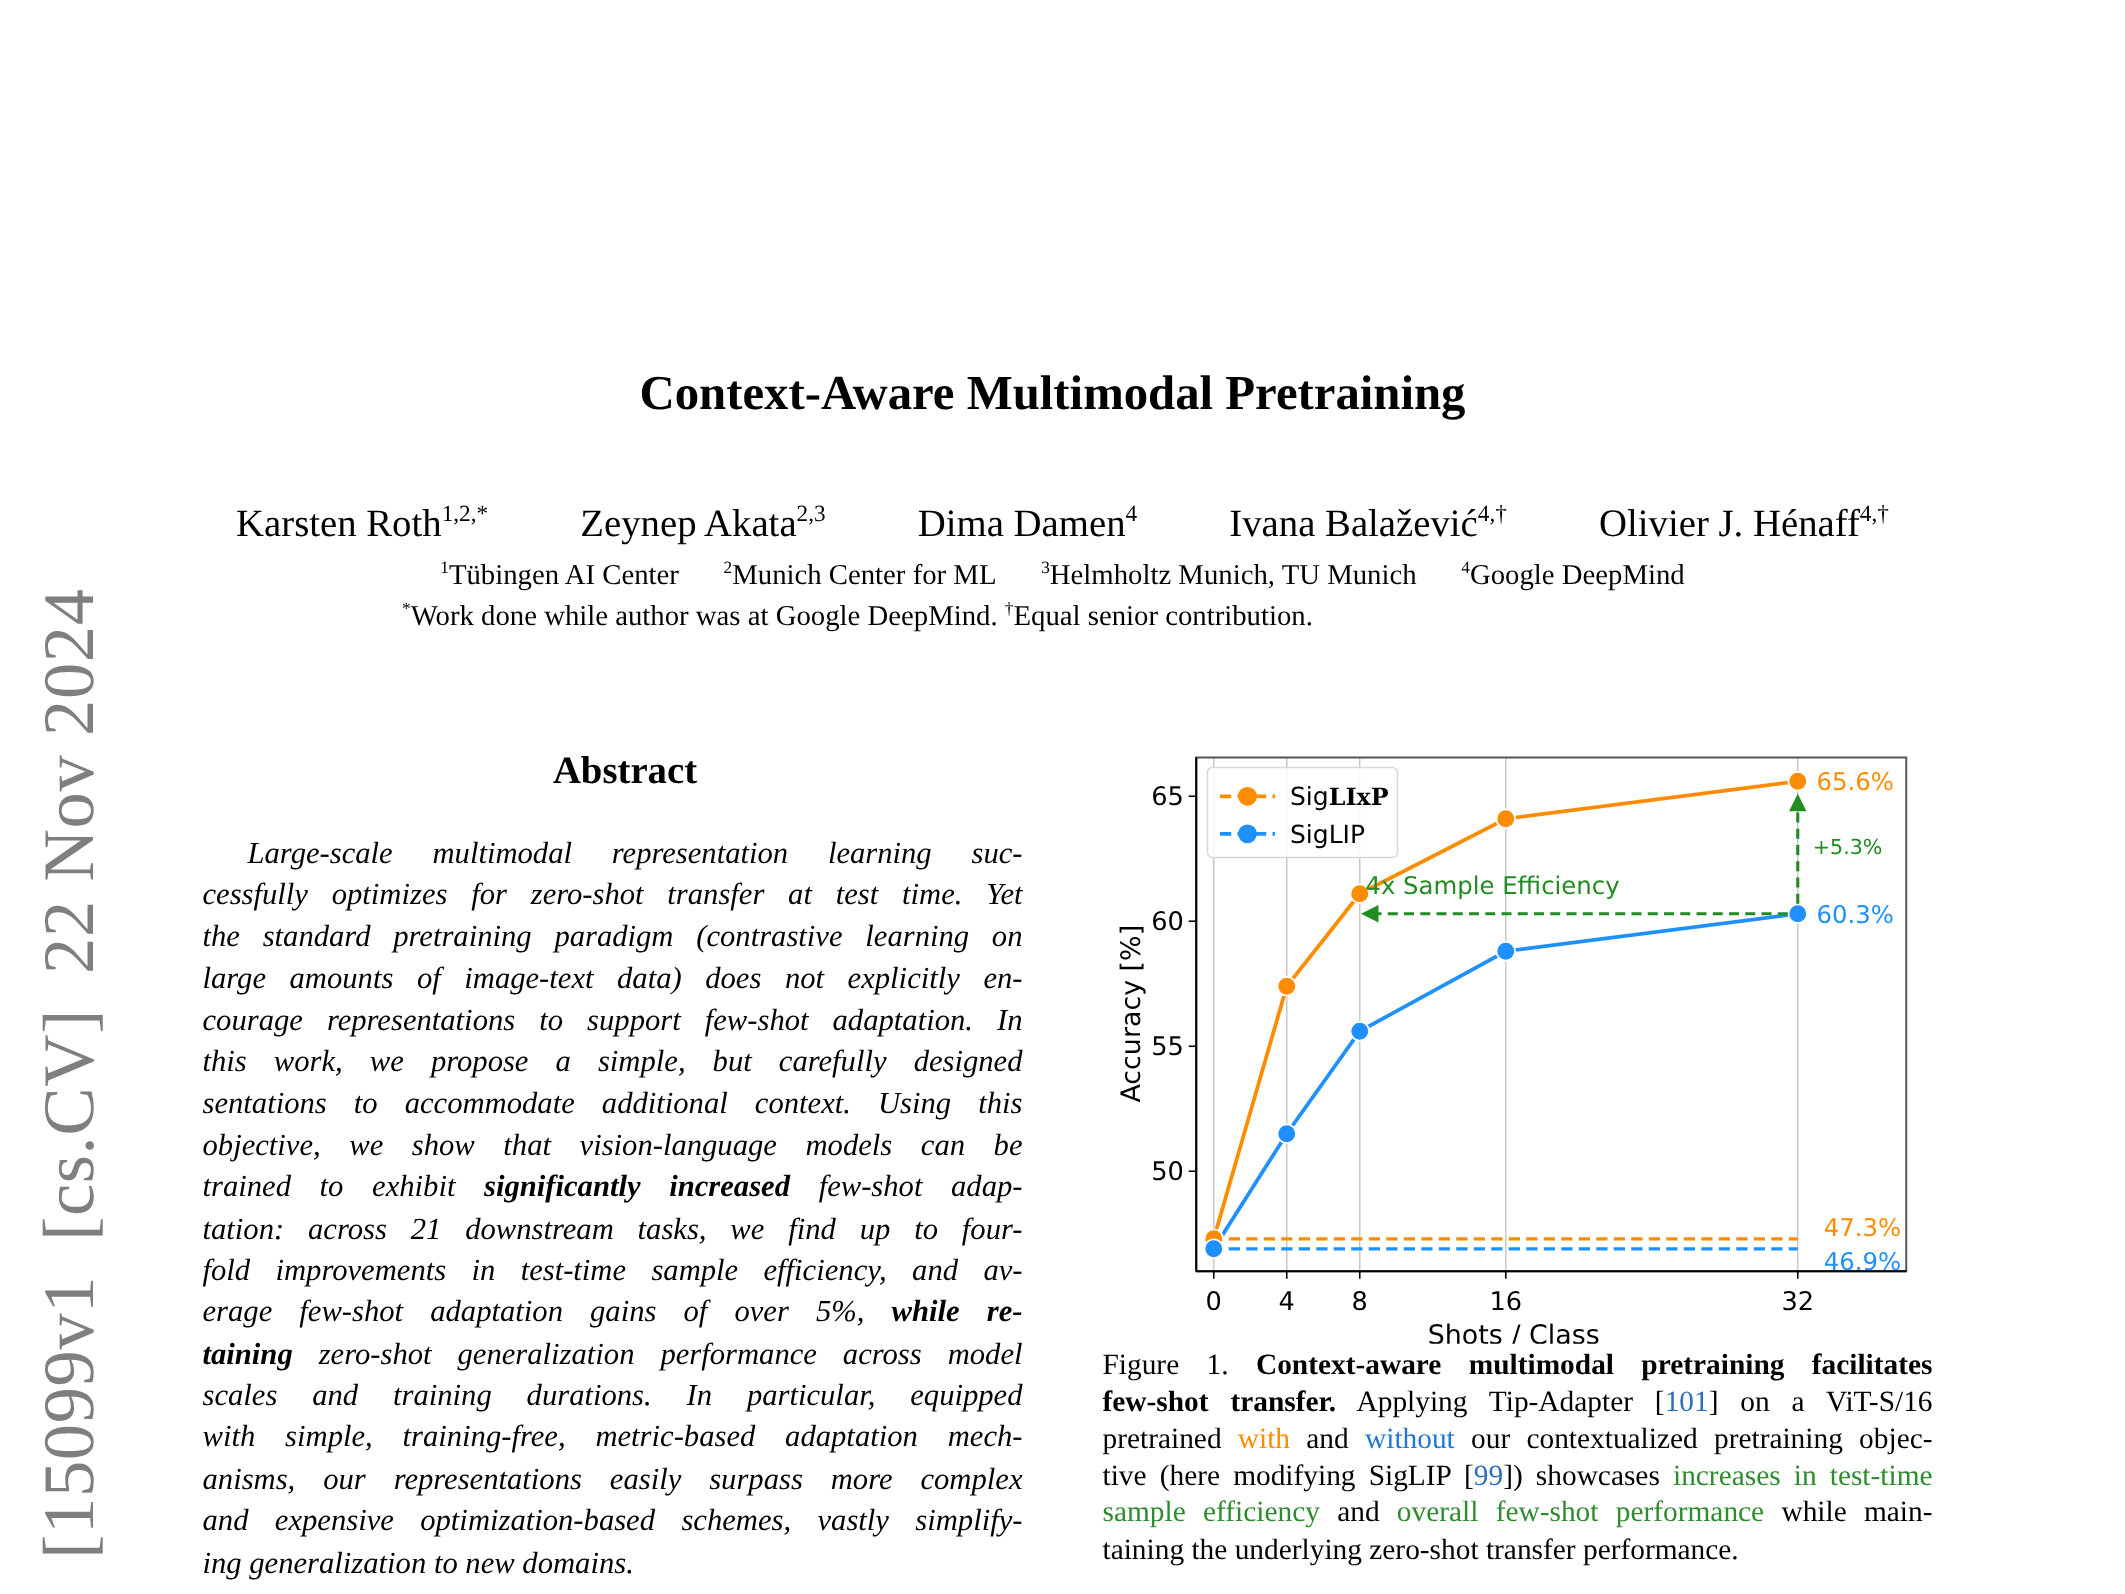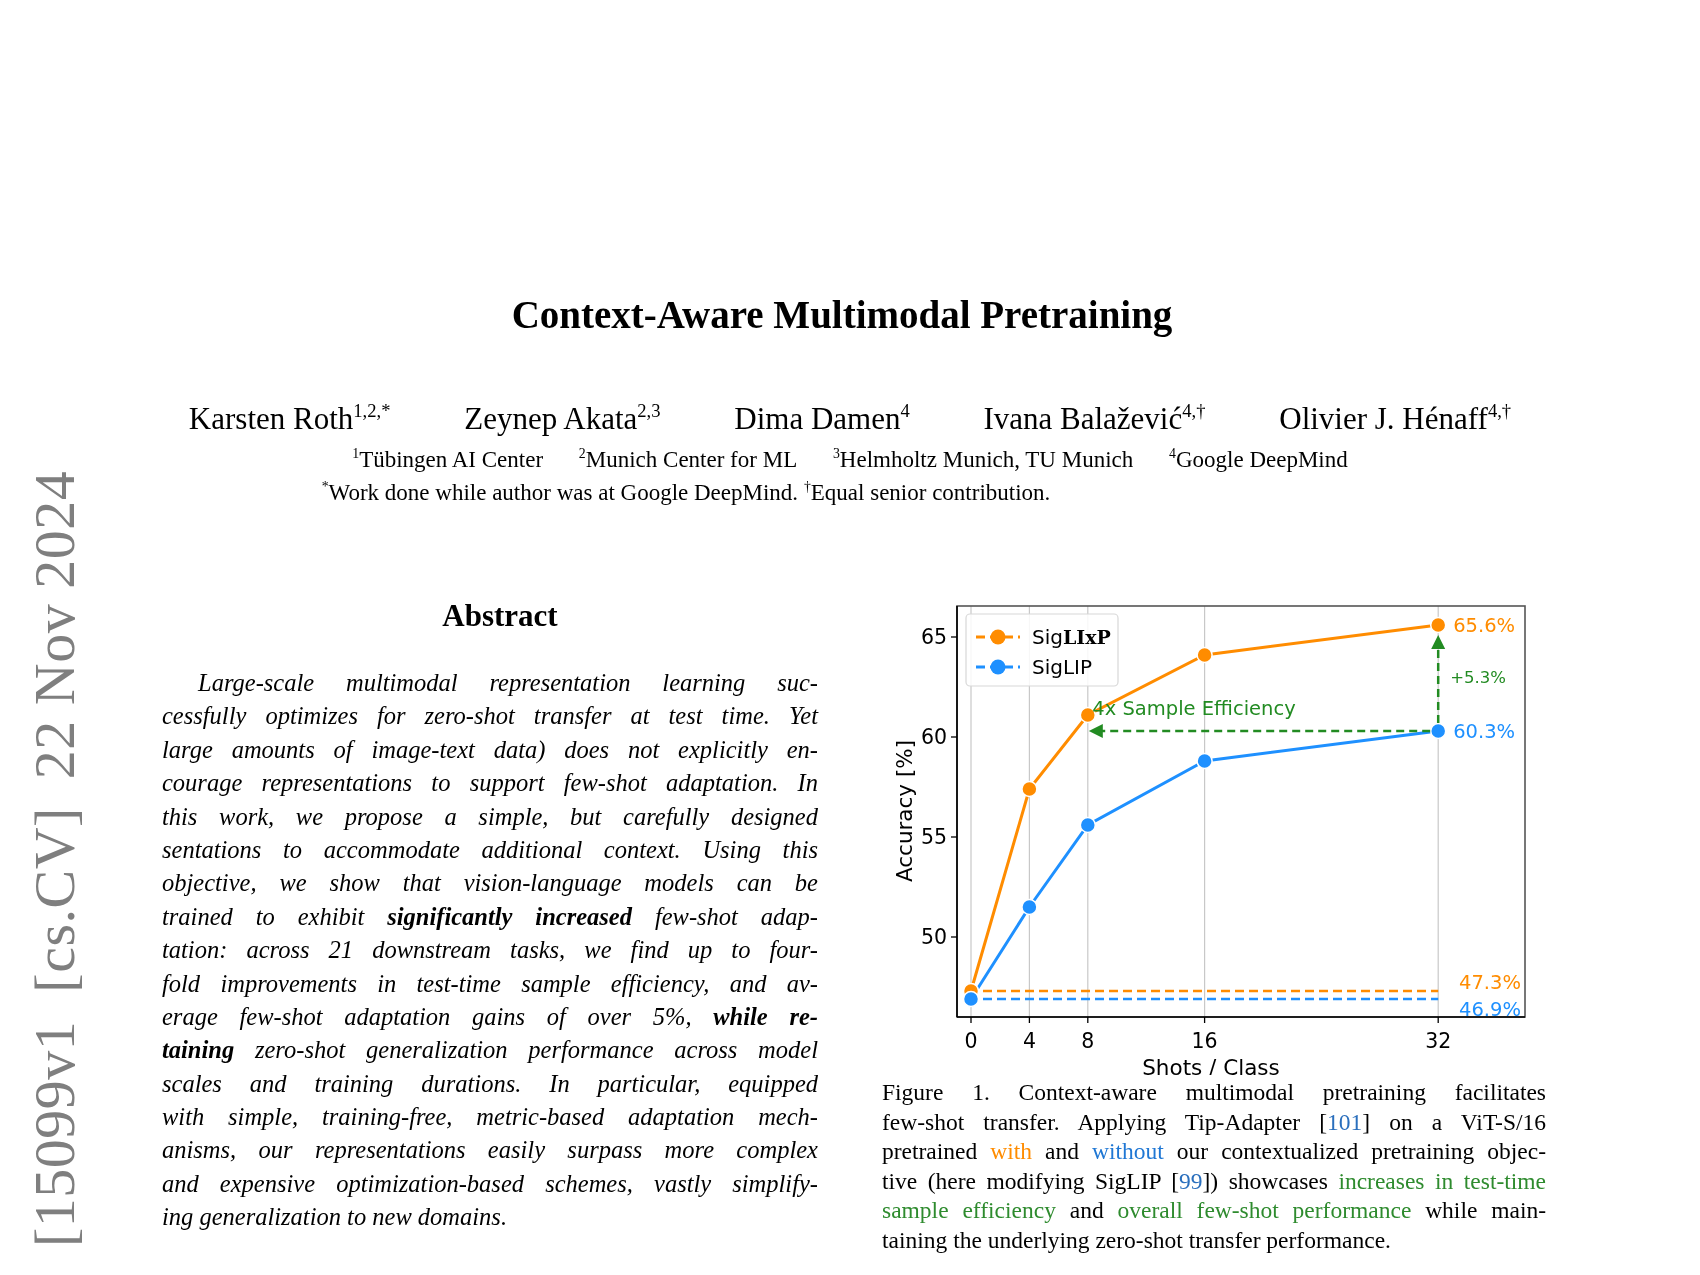--- a/index.html
+++ b/index.html
@@ -55,21 +55,21 @@
   .chart svg { display: block; }
   .caption {
     position: absolute; left: 882px; width: 664px; top: 1078px;
     font-size: 23.5px; line-height: 29.6px;
   }
   .caption .line {
     display: block; white-space: nowrap; height: 29.6px;
     text-align: justify; text-align-last: justify;
   }
   .caption .line.last { text-align-last: left; }
-  .caption b { font-weight: normal; }
+  .caption b { font-weight: bold; }
   .c-orange { color: #ff8c00; }
   .c-blue { color: #1f77d4; }
   .c-green { color: #2e8b2e; }
   .c-link { color: #2a6fbd; }
 </style>
 </head>
 <body>
 
 <div class="arxiv-stamp">
   <span>[15099v1</span><span>[cs.CV]</span><span>22 Nov 2024</span>
@@ -95,20 +95,21 @@
 <div class="footnote">
   <sup>*</sup><span>Work done while author was at Google DeepMind.</span>
   <sup>†</sup><span>Equal senior contribution.</span>
 </div>
 
 <h2 class="abstract-heading" style="margin:0">Abstract</h2>
 
 <div class="abstract-body" id="abstract-body">
     <span class="line indent"><span>Large-scale multimodal representation learning suc-</span></span>
     <span class="line"><span>cessfully optimizes for zero-shot transfer at test time.  Yet</span></span>
+    <span class="line"><span>the standard pretraining paradigm (contrastive learning on</span></span>
     <span class="line"><span>large amounts of image-text data) does not explicitly en-</span></span>
     <span class="line"><span>courage representations to support few-shot adaptation. In</span></span>
     <span class="line"><span>this work, we propose a simple, but carefully designed</span></span>
     <span class="line"><span>sentations to accommodate additional context.  Using this</span></span>
     <span class="line"><span>objective, we show that vision-language models can be</span></span>
     <span class="line"><span>trained to exhibit </span><b>significantly increased</b><span> few-shot adap-</span></span>
     <span class="line"><span>tation:  across 21 downstream tasks, we find up to four-</span></span>
     <span class="line"><span>fold improvements in test-time sample efficiency, and av-</span></span>
     <span class="line"><span>erage few-shot adaptation gains of over 5%, </span><b>while re-</b></span>
     <span class="line"><b>taining</b><span> zero-shot generalization performance across model</span></span>

